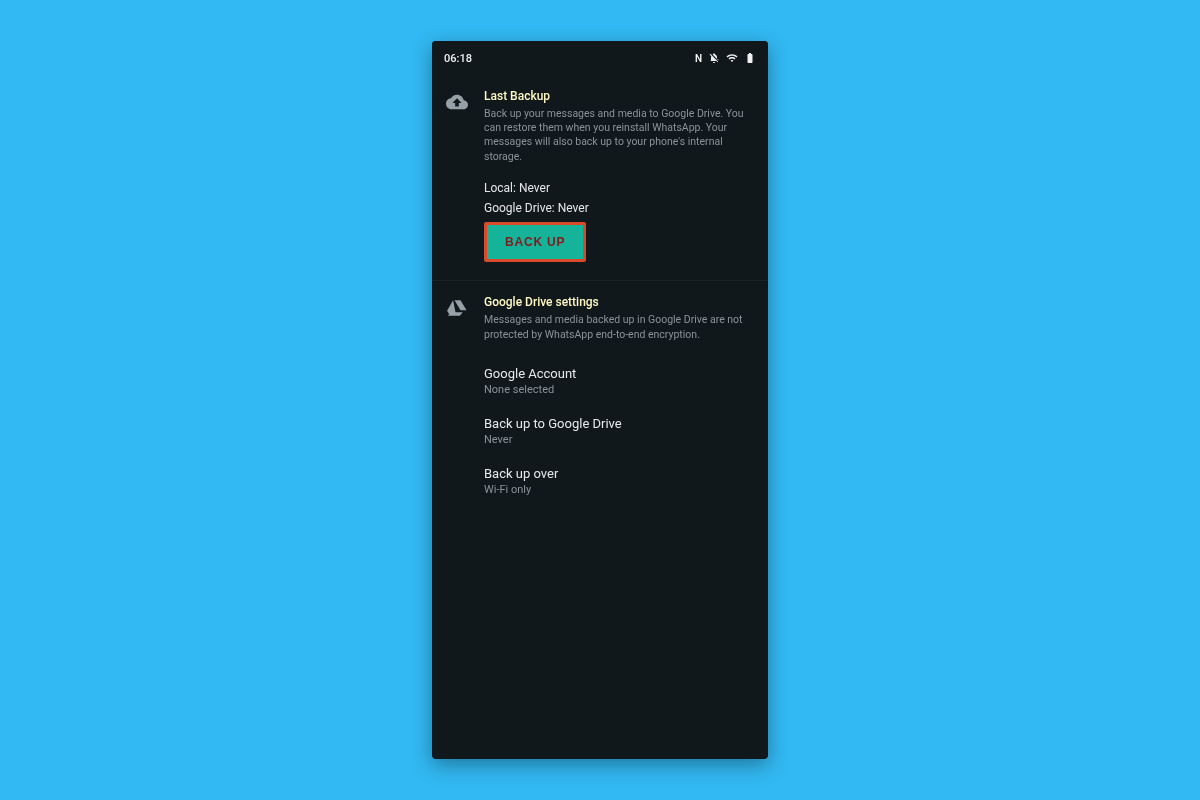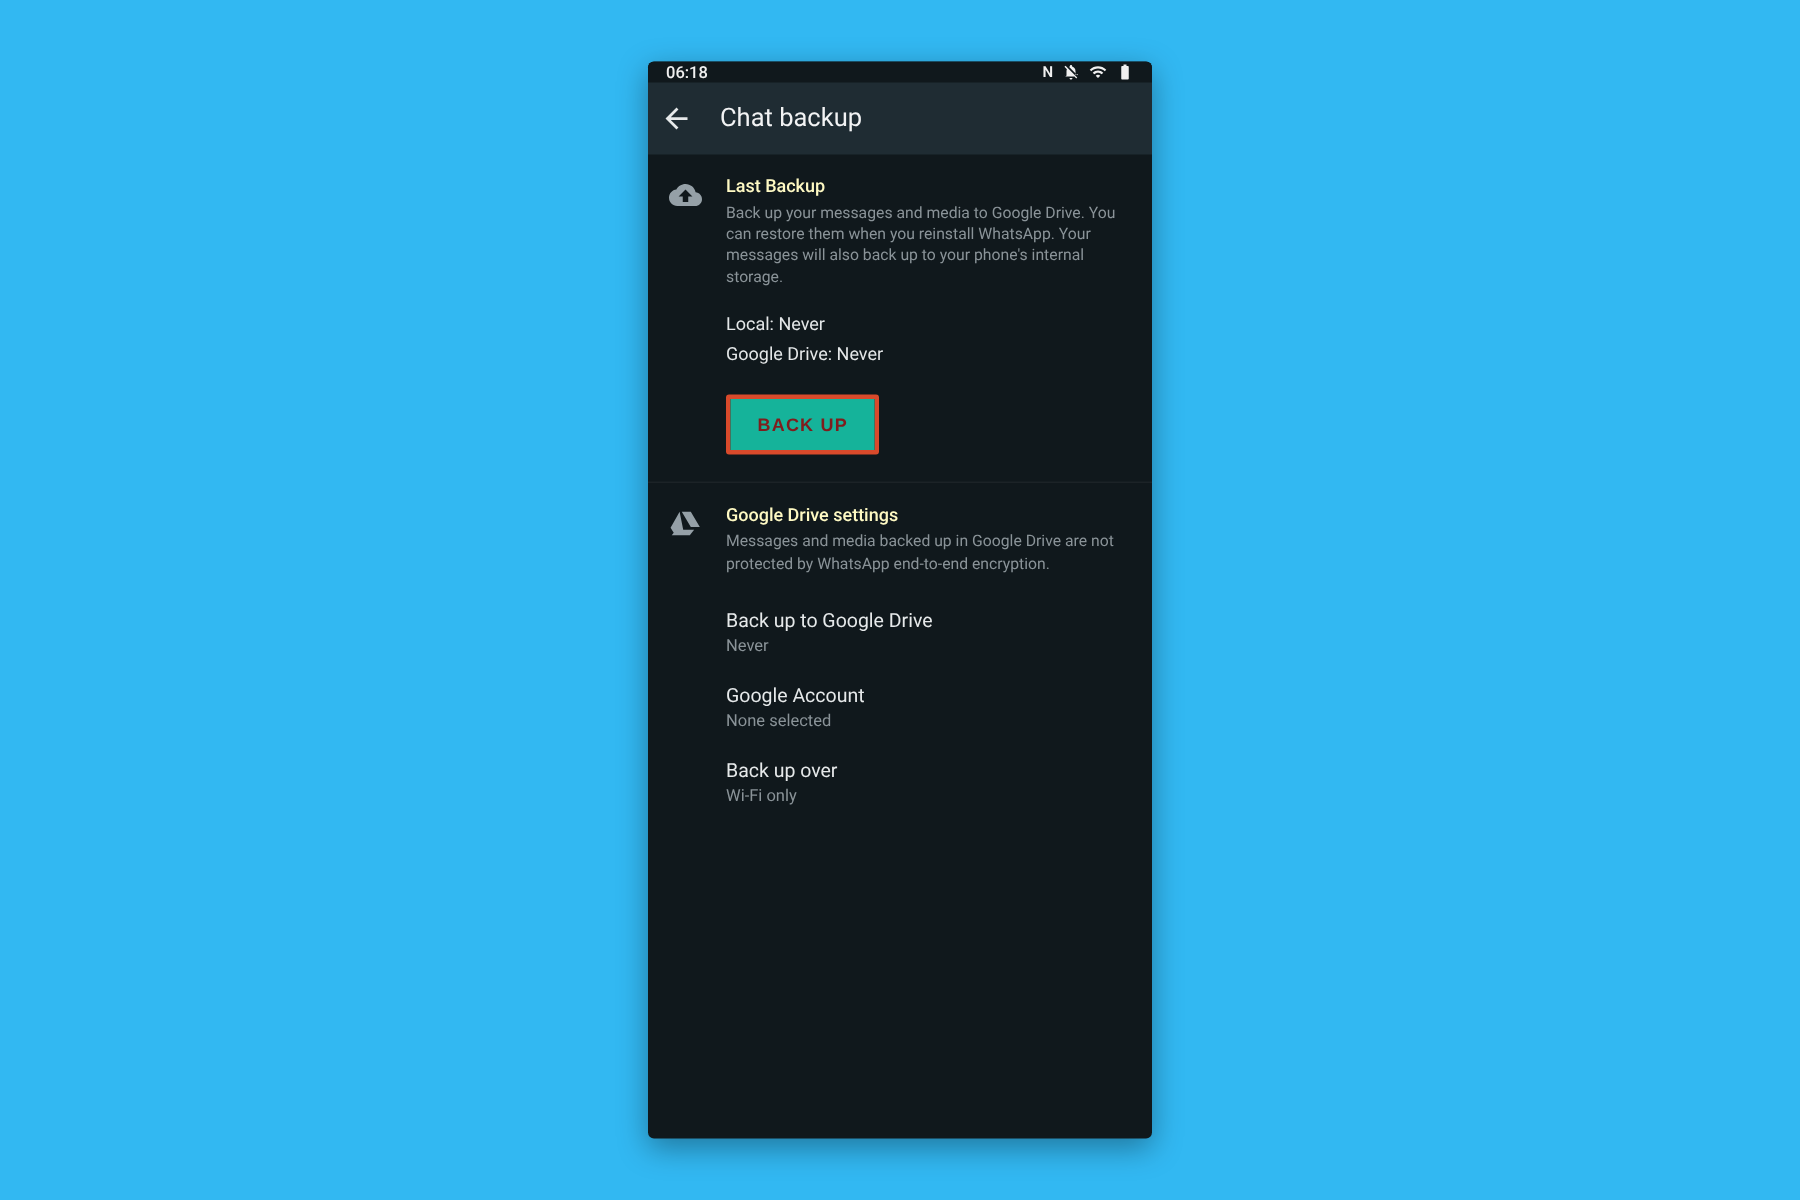--- a/index.html
+++ b/index.html
@@ -18,21 +18,21 @@
     height: 718px;
     background: #10181c;
     border-radius: 4px;
     box-shadow: 0 6px 20px rgba(0,0,0,0.35);
     overflow: hidden;
     color: #e6e9ea;
     display: flex;
     flex-direction: column;
   }
   .status-bar {
-    height: 14px;
+    height: 34px;
     display: flex;
     align-items: center;
     justify-content: space-between;
     padding: 0 12px;
     font-size: 11px;
     font-weight: 500;
     color: #f0f0f0;
     background: #10181c;
   }
   .status-right { display: flex; align-items: center; gap: 6px; }
@@ -62,21 +62,21 @@
     font-size: 12px;
     font-weight: 500;
     margin-bottom: 4px;
   }
   .section-desc {
     font-size: 10.5px;
     line-height: 1.35;
     color: #8a9398;
     margin-bottom: 14px;
   }
-  .backup-lines { font-size: 12px; color: #e4e7e8; margin-bottom: 17px; line-height: 1.7; }
+  .backup-lines { font-size: 12px; color: #e4e7e8; margin-bottom: 4px; line-height: 1.7; }
   .backup-btn-wrap {
     display: inline-block;
     border: 3px solid #d94a2b;
     background: #bc3820;
     border-radius: 2px;
   }
   .backup-btn {
     background: #15b39a;
     color: #7f1d1d;
     font-weight: 700;
@@ -128,26 +128,20 @@
         </svg>
       <svg viewBox="0 0 24 24">
           <path d="M1 9l2 2c4.97-4.97 13.03-4.97 18 0l2-2C16.93 2.93 7.07 2.93 1 9zm8 8 3 3 3-3c-1.66-1.66-4.34-1.66-6 0zm-4-4 2 2c2.76-2.76 7.24-2.76 10 0l2-2c-3.87-3.87-10.13-3.87-14 0z"></path>
         </svg>
       <svg viewBox="0 0 24 24">
           <path d="M15.67 4H14V2h-4v2H8.33C7.6 4 7 4.6 7 5.33v15.33C7 21.4 7.6 22 8.33 22h7.33C16.4 22 17 21.4 17 20.67V5.33C17 4.6 16.4 4 15.67 4z"></path>
         </svg>
     </div>
   </div>
 
-  <div class="app-bar">
-    <svg class="back-arrow" viewBox="0 0 24 24">
-        <path d="M20 11H7.83l5.59-5.59L12 4l-8 8 8 8 1.41-1.41L7.83 13H20z"></path>
-      </svg>
-    <span class="app-title">Chat backup</span>
-  </div>
 
   <div class="content">
 
     <div class="section">
       <div class="section-icon">
         <svg viewBox="0 0 24 24">
             <path d="M19.35 10.04C18.67 6.59 15.64 4 12 4 9.11 4 6.6 5.64 5.35 8.04 2.34 8.36 0 10.91 0 14c0 3.31 2.69 6 6 6h13c2.76 0 5-2.24 5-5 0-2.64-2.05-4.78-4.65-4.96zM14 13v4h-4v-4H7l5-5 5 5h-3z"></path>
           </svg>
       </div>
       <div class="section-body">
@@ -174,29 +168,29 @@
         <svg viewBox="0 0 24 24">
             <path d="M7.71 3.5L1.15 15l3.43 5.5h6.56L7.71 3.5zm1.58 0l6.56 11h6.56L15.85 3.5H9.29zm-4.14 13L2 20.5h13.14l3.15-4H5.15z"></path>
           </svg>
       </div>
       <div class="section-body">
         <div class="section-heading accent">Google Drive settings</div>
         <div class="section-desc">Messages and media backed up in Google Drive are not protected by WhatsApp end-to-end encryption.</div>
 
         <div class="setting-row">
           <div class="setting-text">
+            <span class="setting-label">Google Account</span>
+            <span class="setting-value">None selected</span>
+          </div>
+        </div>
+
+        <div class="setting-row">
+          <div class="setting-text">
             <span class="setting-label">Back up to Google Drive</span>
             <span class="setting-value">Never</span>
-          </div>
-        </div>
-
-        <div class="setting-row">
-          <div class="setting-text">
-            <span class="setting-label">Google Account</span>
-            <span class="setting-value">None selected</span>
           </div>
         </div>
 
         <div class="setting-row">
           <div class="setting-text">
             <span class="setting-label">Back up over</span>
             <span class="setting-value">Wi-Fi only</span>
           </div>
         </div>
 

